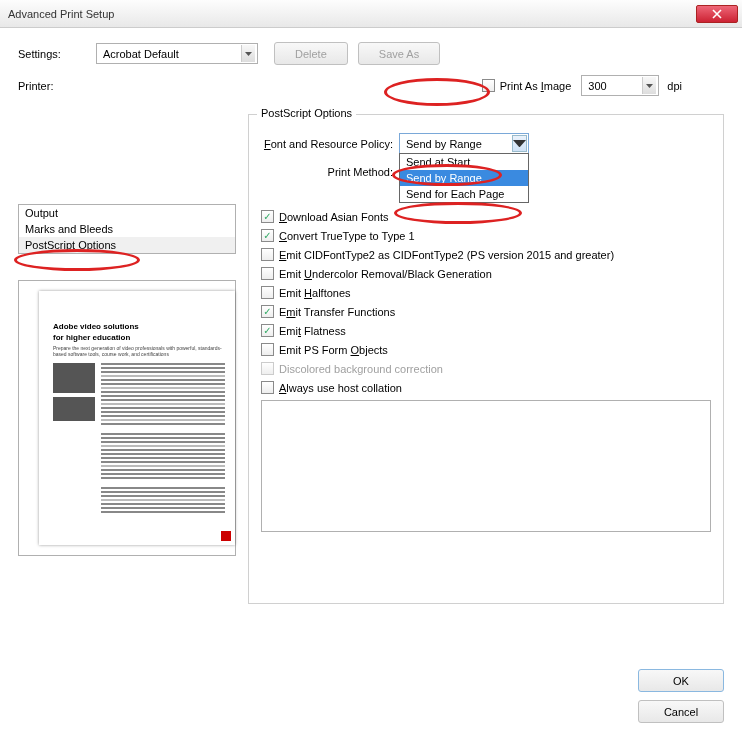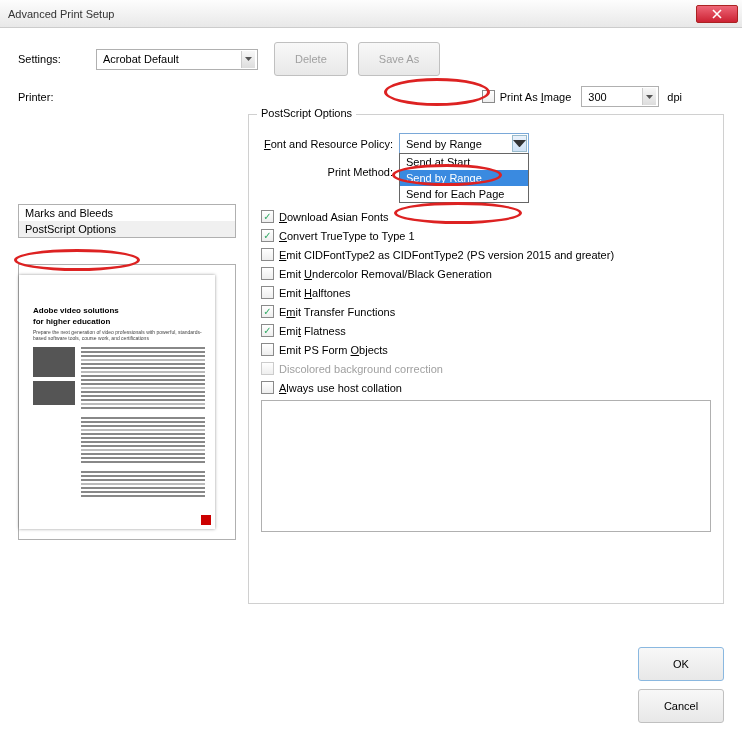--- a/index.html
+++ b/index.html
@@ -7,28 +7,28 @@
 .titlebar { height: 28px; background: linear-gradient(to bottom, #fdfdfd, #e8e8e8); border-bottom: 1px solid #ccc; display: flex; align-items: center; padding: 0 4px 0 8px; }
 .titlebar .title { flex: 1; color: #333; }
 .close-btn { width: 42px; height: 18px; background: linear-gradient(to bottom, #e67, #c23); border: 1px solid #a22; border-radius: 2px; color: #fff; display: flex; align-items: center; justify-content: center; font-size: 10px; cursor: pointer; }
 .close-btn svg { width: 10px; height: 10px; }
 .content { padding: 14px 18px 0 18px; }
 .row { display: flex; align-items: center; margin-bottom: 10px; }
 .row-label { width: 78px; }
 .select-wrap { position: relative; display: inline-flex; align-items: center; height: 21px; border: 1px solid #b0b0b0; background: #fff; padding: 0 18px 0 6px; }
 .select-wrap .arrow { position: absolute; right: 2px; width: 14px; height: 17px; background: linear-gradient(to bottom,#f8f8f8,#ddd); border-left: 1px solid #ccc; display: flex; align-items: center; justify-content: center; }
 .select-wrap .arrow svg { width: 7px; height: 4px; }
-.btn { height: 34px; padding: 0 20px; border: 1px solid #c0c0c0; background: linear-gradient(to bottom,#f8f8f8,#e8e8e8); border-radius: 3px; font-size: 11px; cursor: pointer; display: inline-flex; align-items: center; justify-content: center; }
+.btn { height: 23px; padding: 0 20px; border: 1px solid #c0c0c0; background: linear-gradient(to bottom,#f8f8f8,#e8e8e8); border-radius: 3px; font-size: 11px; cursor: pointer; display: inline-flex; align-items: center; justify-content: center; }
 .btn.disabled { color: #a0a0a0; }
 .btn.primary { border-color: #8ab8e0; }
 .sidebar { position: absolute; left: 18px; top: 204px; width: 218px; }
 .listbox { border: 1px solid #b0b0b0; background: #fff; }
 .listbox .item { padding: 2px 6px; cursor: pointer; }
 .listbox .item.selected { background: #f0f0f0; }
-.preview { margin-top: 26px; width: 218px; height: 276px; border: 1px solid #b0b0b0; background: #fff; display:flex;align-items:center;justify-content:flex-start; }
+.preview { margin-top: 26px; width: 218px; height: 276px; border: 1px solid #b0b0b0; background: #fff; display:flex;align-items:center;justify-content:flex-end; }
 .preview-page { width: 196px; height: 254px; background: #fff; box-shadow: 0 0 3px rgba(0,0,0,0.4); position: relative; overflow: hidden; padding: 14px 10px 10px 14px; }
 .preview-page .hl { font-weight: bold; font-size: 8px; line-height: 1.1; margin-bottom: 2px; }
 .preview-page .sub { font-size: 5px; color: #444; margin-bottom: 6px; }
 .preview-page .cols { display:flex; gap:6px; }
 .preview-page .col { flex:1; }
 .preview-page .line { height: 2px; background: #888; margin-bottom: 2px; }
 .preview-page .linew { height: 2px; background: #bbb; margin-bottom: 2px; }
 .preview-page .img { width: 42px; height: 30px; background: #555; margin-bottom: 4px; }
 .preview-page .corner { position:absolute; right:4px; bottom:4px; width:10px; height:10px; background:#c00; }
 .main { position: absolute; left: 248px; top: 114px; right: 18px; }
@@ -101,20 +101,21 @@
           </svg>
         </span>
     </div>
     <span style="margin-left:8px">dpi</span>
     <span style="width:42px"></span>
   </div>
 </div>
 
 <div class="sidebar">
   <div class="listbox">
+    <div class="item">Output</div>
     <div class="item">Marks and Bleeds</div>
     <div class="item selected">PostScript Options</div>
   </div>
   <div class="preview">
     <div class="preview-page">
       <div style="height:18px"></div>
       <div class="hl">Adobe video solutions</div>
       <div class="hl">for higher education</div>
       <div class="sub">Prepare the next generation of video professionals with powerful, standards-based software tools, course work, and certifications</div>
       <div class="cols">

